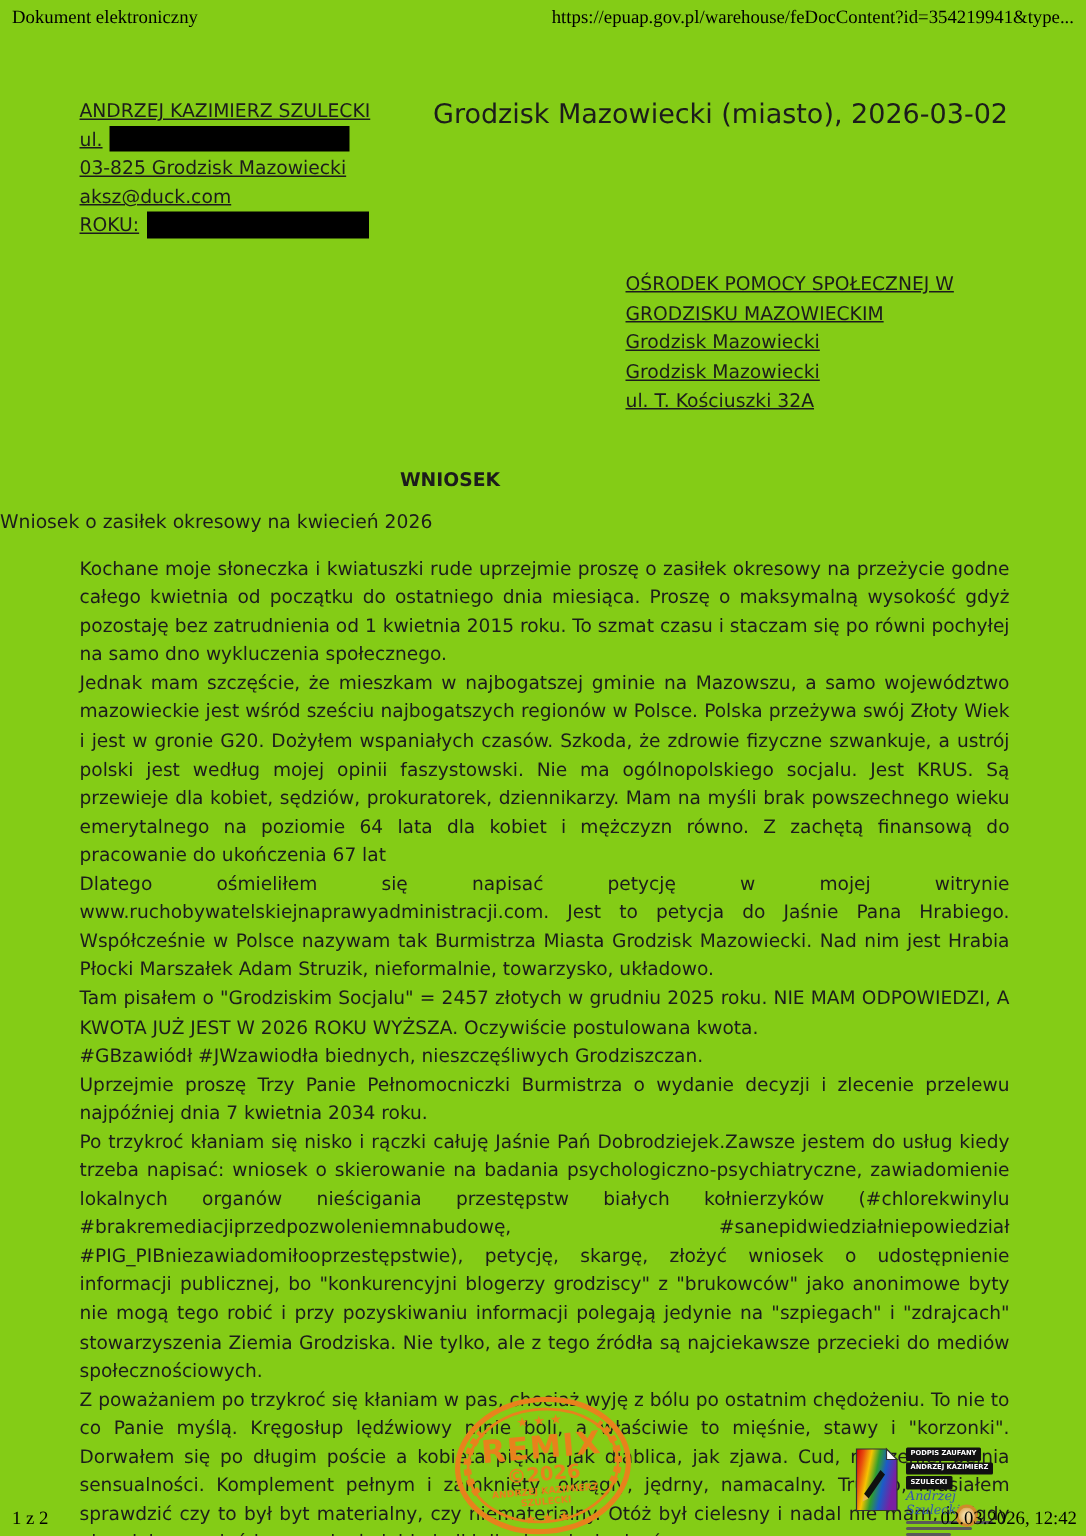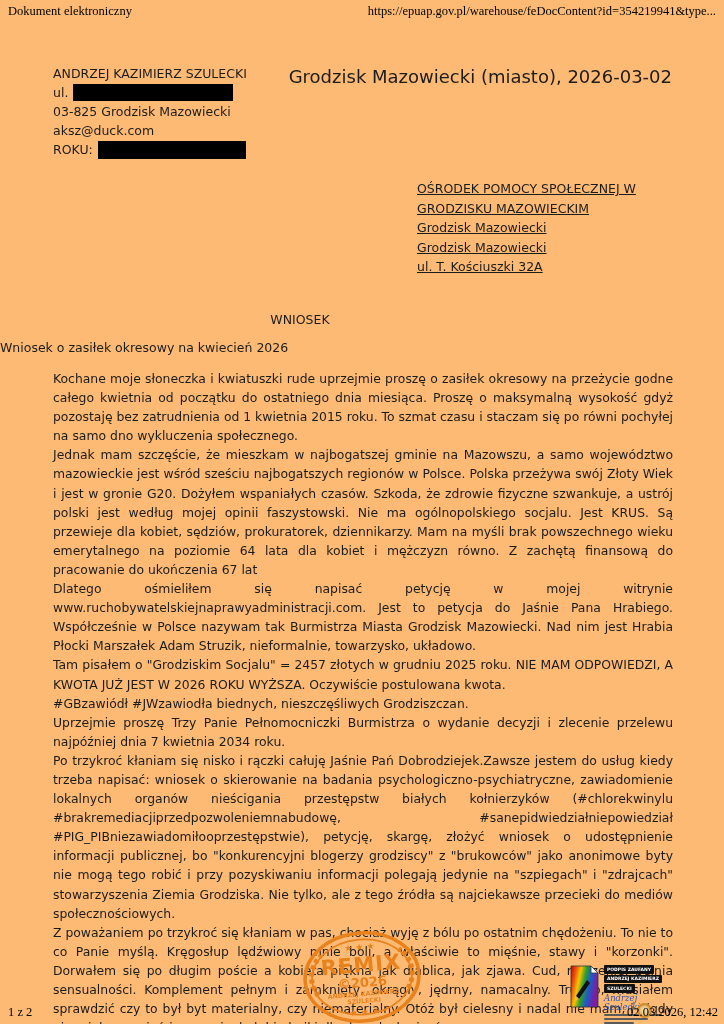--- a/index.html
+++ b/index.html
@@ -1,36 +1,36 @@
 <!DOCTYPE html>
 <html lang="pl"><head>
 <meta charset="utf-8">
 <style>
   html,body{margin:0;padding:0;background:#fff;}
-  .page{position:relative;width:724px;height:1024px;background:#fdba74;overflow:hidden;
+  .page{position:relative;width:724px;height:1024px;background:#84cc16;overflow:hidden;
         font-family:"DejaVu Sans","Liberation Sans",sans-serif;color:#1c1c1c;}
   
   .print-hf{position:absolute;font-family:"Liberation Serif","DejaVu Serif",serif;
             font-size:12.5px;color:#000;white-space:nowrap;}
   .hdr-left{left:8px;top:4px;}
   .hdr-right{right:8px;top:4px;}
   .ftr-left{left:8px;top:1005px;}
   .ftr-right{right:6px;top:1005px;}
   
-  .sender{position:absolute;left:53px;top:64px;font-size:12.5px;}
+  .sender{position:absolute;left:53px;top:64px;font-size:12.5px;text-decoration:underline;}
   .sender .line{height:19px;display:flex;align-items:center;white-space:nowrap;}
   .redact{display:inline-block;background:#000;}
   .redact.addr{width:160px;height:17px;margin-left:5px;}
   .redact.pesel{width:148px;height:18px;margin-left:5px;}
   
   .dateline{position:absolute;right:52px;top:66px;font-size:18px;white-space:nowrap;}
   
   .recipient{position:absolute;left:417px;top:179px;font-size:12.5px;line-height:19.5px;text-decoration:underline;}
   
-  .doc-title{position:absolute;left:0;top:312px;width:600px;text-align:center;font-size:12.5px;}
+  .doc-title{position:absolute;left:0;top:312px;width:600px;text-align:center;font-size:12.5px;font-weight:bold;}
   .doc-subtitle{position:absolute;left:0;top:340px;width:724px;text-align:left;font-size:12.5px;}
   
   .letter-body{position:absolute;left:53px;top:369px;width:620px;font-size:12.4px;
                line-height:19.1px;text-align:justify;overflow-wrap:break-word;}
   .letter-body p{margin:0;}
   
   .stamp{position:absolute;left:301px;top:930px;width:122px;height:94px;
          transform:rotate(-5deg);pointer-events:none;}
   
   .sig{position:absolute;left:567px;top:962px;width:110px;height:52px;font-size:5px;}

